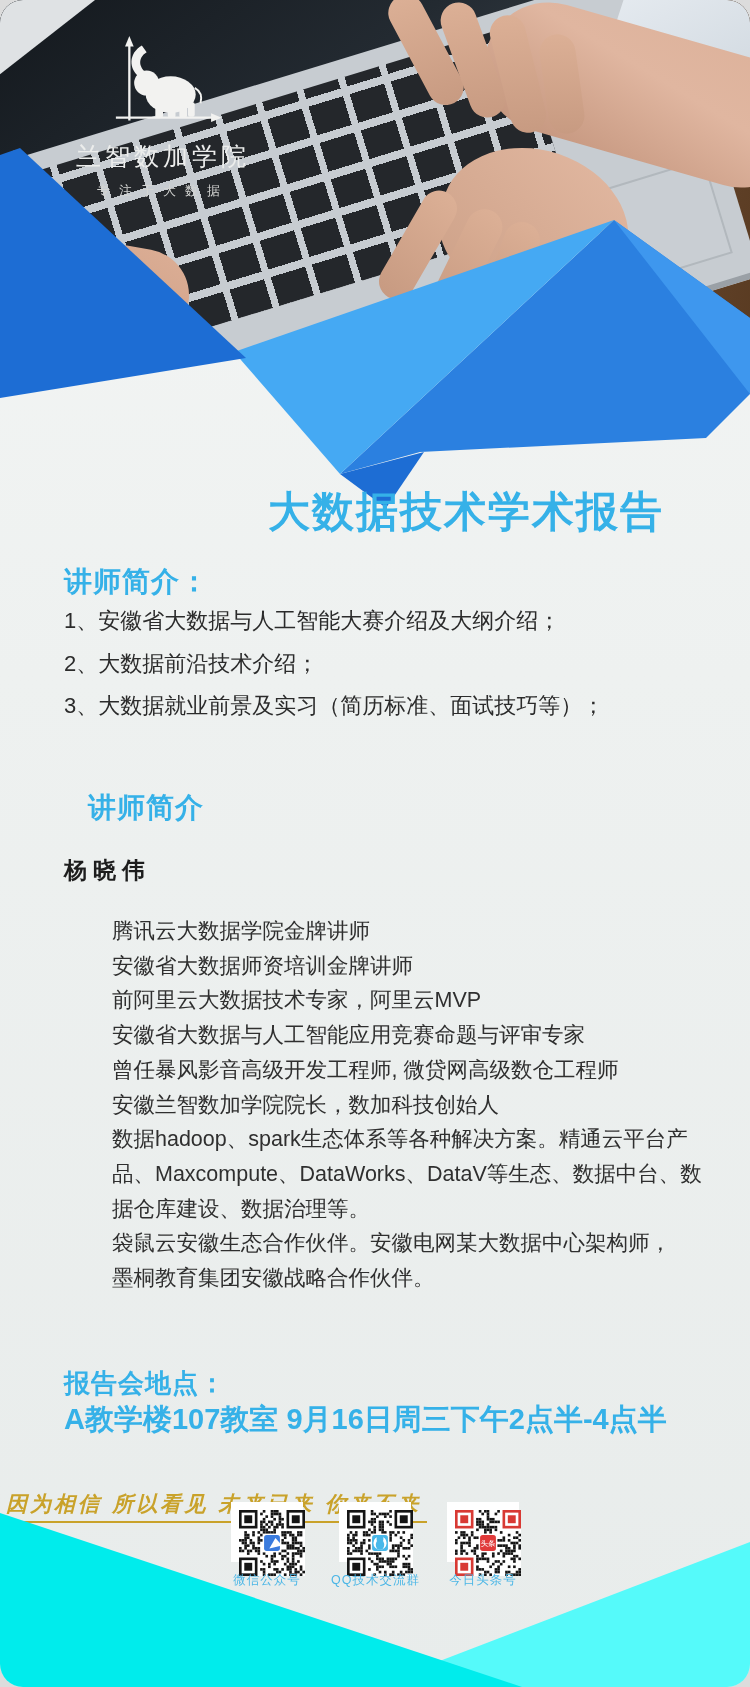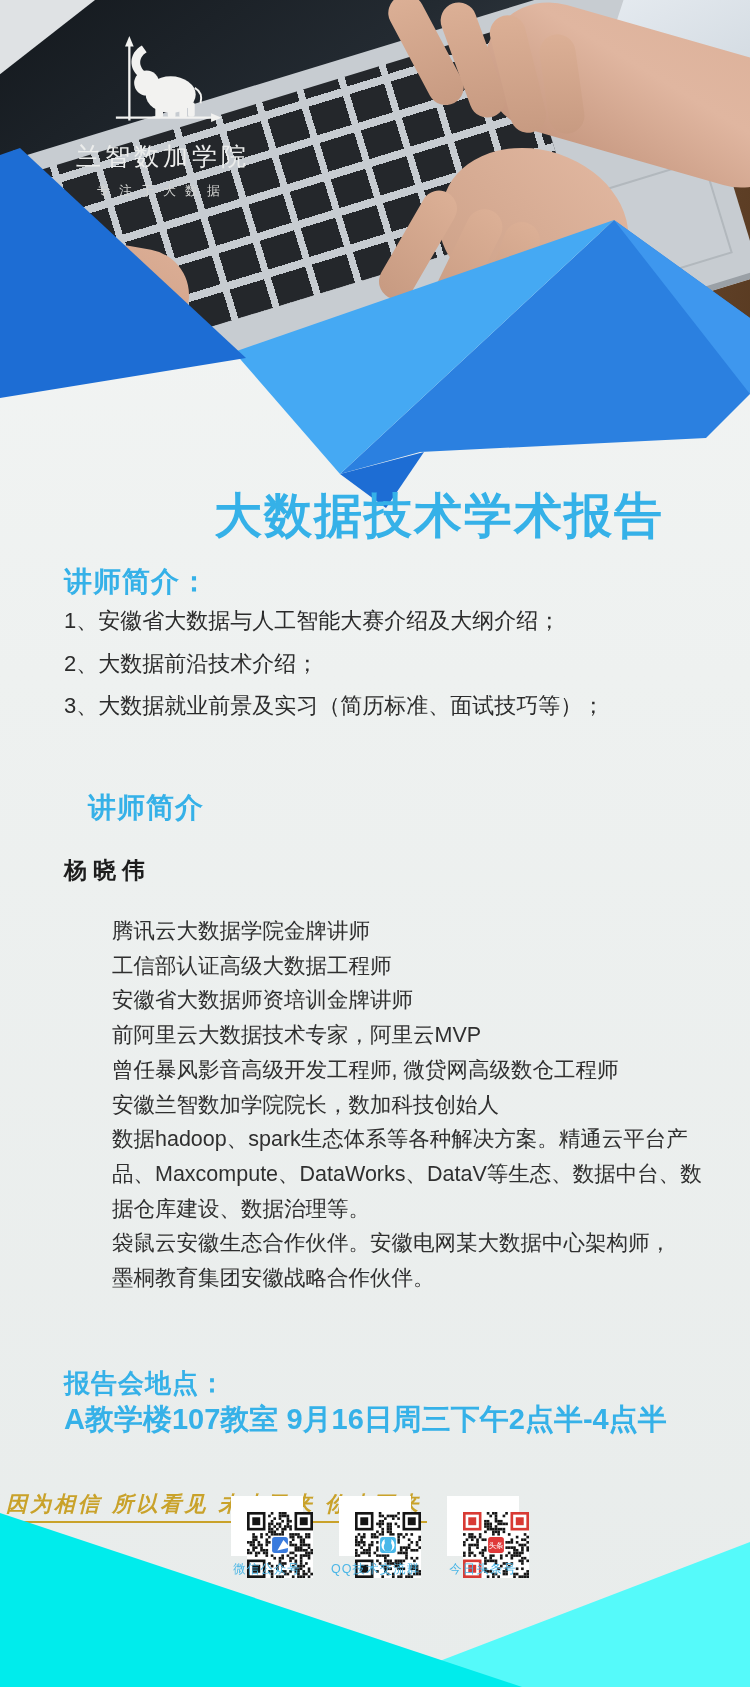--- a/index.html
+++ b/index.html
@@ -3,21 +3,21 @@
 <meta charset="utf-8">
 <style>
   :root{
     --accent:#35b1e8; --gold:#c9a22a; --text:#2e2e2e;
     --facet_dark:#1d6dd4; --facet_mid:#2b80e0; --facet_light:#45a9f3; --facet_soft:#3e97ee;
     --cyan_bright:#00ecec; --cyan_pale:#55fafa; --bg:#eef1f0;
   }
   html,body{margin:0;padding:0;}
   body{font-family:"Liberation Sans", sans-serif; background:#dcdcdc;}
   #canvas{position:relative;width:750px;height:1687px;margin:0 auto;overflow:hidden;
-    background:linear-gradient(180deg,#f4f6f5 0%,#eef1f0 40%,#e8eceb 100%);}
+    background:linear-gradient(180deg,#f4f6f5 0%,#eef1f0 40%,#e8eceb 100%);border-radius:23px;}
 
   
   .photo{position:absolute;left:0;top:0;width:750px;height:480px;background:#23272b;z-index:1;
     clip-path:polygon(0px 0px,750px 0px,750px 332px,614px 228px,236px 358px,14px 150px,0px 166px);overflow:hidden;}
   .wood{position:absolute;left:410px;top:-20px;width:360px;height:400px;
     background:linear-gradient(100deg,#8a6247 0%,#6b4a33 55%,#57391f 100%);}
   .screen{position:absolute;left:-90px;top:-130px;width:620px;height:330px;transform:rotate(-17deg);
     background:linear-gradient(160deg,#0e1216 0%,#232a31 70%,#343c44 100%);}
   .bezel{position:absolute;left:-70px;top:-14px;width:180px;height:64px;transform:rotate(-38deg);background:#dfe2e4;}
   .keyboard{position:absolute;left:-70px;top:70px;width:800px;height:330px;transform:rotate(-17deg);
@@ -47,40 +47,40 @@
   
   .logo{position:absolute;left:58px;top:34px;width:210px;z-index:3;text-align:center;}
   .logo-name{margin-top:2px;font-size:25px;letter-spacing:4px;color:#ecedec;font-weight:500;}
   .logo-tag{margin-top:9px;font-size:13px;letter-spacing:9px;color:#d4d5d3;}
 
   
   .facets{position:absolute;left:0;top:0;z-index:2;pointer-events:none;}
   .bottom-v{position:absolute;left:0;top:1507px;z-index:2;pointer-events:none;}
 
   
-  .title{position:absolute;top:484px;right:86px;z-index:2;font-size:48px;font-weight:900;
+  .title{position:absolute;top:484px;right:86px;z-index:2;font-size:42px;font-weight:900;
     letter-spacing:2px;color:var(--accent);}
   .h-blue{position:absolute;left:64px;z-index:2;font-size:28px;font-weight:800;color:var(--accent);letter-spacing:1px;}
   .h-lecture{top:563px;}
   .h-speaker{top:789px;margin-left:24px;}
   .items{position:absolute;left:64px;top:606px;z-index:2;font-size:22px;color:#2b2b2b;}
   .items div{height:42.5px;}
   .speaker-name{position:absolute;left:64px;top:855px;z-index:2;font-size:23px;font-weight:bold;
     font-family:"DejaVu Serif", serif;color:#1d1d1d;letter-spacing:6px;}
   .creds{position:absolute;left:64px;top:914px;z-index:2;font-size:21.5px;color:#2f2f2f;margin-left:48px;}
   .creds div{line-height:34.7px;}
   .venue-h{position:absolute;left:64px;top:1366px;z-index:2;font-size:26px;font-weight:800;color:var(--accent);letter-spacing:1px;text-align:center;}
   .venue-d{position:absolute;left:64px;top:1400px;z-index:2;font-size:29px;font-weight:800;color:var(--accent);}
   .slogan{position:absolute;left:0;right:0;top:1490px;z-index:2;text-align:left;}
   .slogan span{display:inline-block;padding:0 6px 3px 6px;border-bottom:2px solid var(--gold);
     font-family:"DejaVu Serif", serif;font-style:italic;font-weight:bold;font-size:21px;
     letter-spacing:3px;color:var(--gold);}
   .qr-row{position:absolute;left:0;right:0;top:1492px;z-index:3;display:flex;justify-content:center;gap:20px;}
   .qr{width:88px;text-align:center;}
-  .qr-box{width:72px;height:60px;margin:4px auto;background:#ffffff;padding:16px;box-sizing:border-box;}
+  .qr-box{width:72px;height:60px;margin:10px auto;background:#ffffff;padding:8px;box-sizing:border-box;}
   .qr-label{margin-top:5px;font-size:12.5px;color:#4bb6e6;letter-spacing:1px;white-space:nowrap;}
 </style>
 </head>
 <body>
 
 <div id="canvas">
 
   <div class="photo">
     <div class="wood"></div>
     <div class="screen"></div>
@@ -140,23 +140,23 @@
     <div>1、安徽省大数据与人工智能大赛介绍及大纲介绍；</div>
     <div>2、大数据前沿技术介绍；</div>
     <div>3、大数据就业前景及实习（简历标准、面试技巧等）；</div>
   </div>
 
   <div class="h-blue h-speaker">讲师简介</div>
   <div class="speaker-name">杨晓伟</div>
 
   <div class="creds">
     <div>腾讯云大数据学院金牌讲师</div>
-    <div>工信部认证高级大数据工程师</div>
     <div>安徽省大数据师资培训金牌讲师</div>
     <div>前阿里云大数据技术专家，阿里云MVP</div>
+    <div>安徽省大数据与人工智能应用竞赛命题与评审专家</div>
     <div>曾任暴风影音高级开发工程师, 微贷网高级数仓工程师</div>
     <div>安徽兰智数加学院院长，数加科技创始人</div>
     <div>数据hadoop、spark生态体系等各种解决方案。精通云平台产</div>
     <div>品、Maxcompute、DataWorks、DataV等生态、数据中台、数</div>
     <div>据仓库建设、数据治理等。</div>
     <div>袋鼠云安徽生态合作伙伴。安徽电网某大数据中心架构师，</div>
     <div>墨桐教育集团安徽战略合作伙伴。</div>
   </div>
 
   <div class="venue-h">报告会地点：</div>

